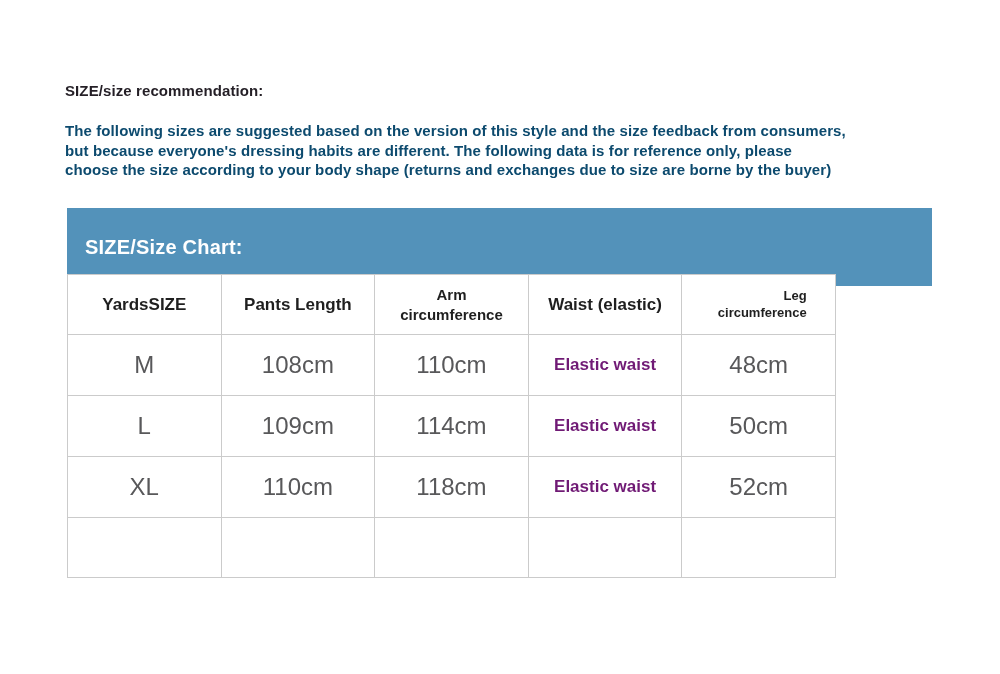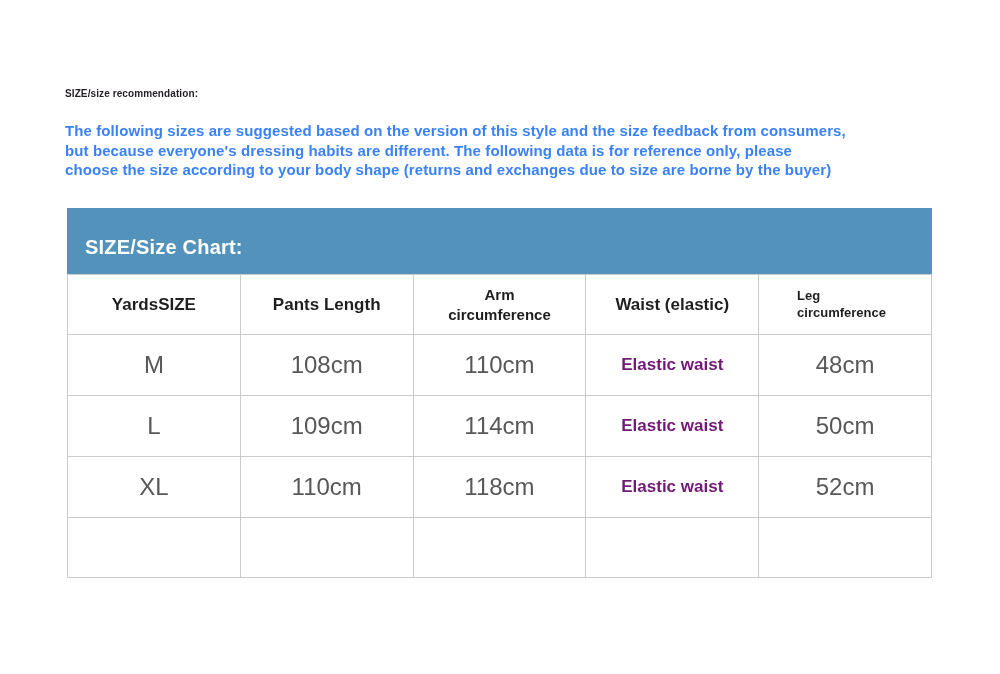--- a/index.html
+++ b/index.html
@@ -4,56 +4,56 @@
 <style>
   * { margin: 0; padding: 0; box-sizing: border-box; }
   html, body {
     width: 1000px; height: 674px;
     background: #ffffff;
     font-family: "Liberation Sans", sans-serif;
     position: relative;
     overflow: hidden;
   }
   .heading {
-    position: absolute; left: 65px; top: 88px;
-    font-size: 10px; font-weight: 700; color: #241f26;
+    position: absolute; left: 65px; top: 82px;
+    font-size: 15px; font-weight: 700; color: #241f26;
     letter-spacing: 0.1px;
   }
   .para {
     position: absolute; left: 65px; top: 121px;
-    font-size: 15px; font-weight: 700; color: #3b82f6;
+    font-size: 15px; font-weight: 700; color: #0c4a6e;
     line-height: 19.5px; letter-spacing: 0.1px;
   }
   .bar {
     position: absolute; left: 67px; top: 208px;
     width: 865px; height: 78px;
     background: #5392ba;
     display: flex; align-items: center;
   }
   .bar-title {
     color: #ffffff; font-size: 20px; font-weight: 700;
     padding-left: 18px; letter-spacing: 0.2px;
   }
   table.size-table {
     position: absolute; left: 67px; top: 274px;
-    width: 865px;
+    width: 769px;
     border-collapse: collapse; table-layout: fixed;
     background: #ffffff;
   }
   .size-table col { width: 20%; }
   .size-table th, .size-table td {
     border: 1px solid #cbcbcb;
     vertical-align: middle; text-align: center;
   }
   .size-table th {
     height: 60px; font-weight: 700; color: #1f1f1f; font-size: 17px;
   }
   .wrap-block { display: inline-block; text-align: left; }
   th.arm .wrap-block { width: 112px; font-size: 15px; line-height: 20px; text-align: center; }
-  th.leg .wrap-block { width: 96px;  font-size: 13px; line-height: 17px; }
+  th.leg .wrap-block { width: 96px;  font-size: 13px; line-height: 17px; text-align: right; }
   .size-table td { height: 61px; }
   td.size-cell, td.num-cell {
     font-size: 24px; color: #58585a; font-weight: 400;
   }
   td.elastic-cell {
     font-size: 17px; font-weight: 700; color: #701a75;
   }
   tr.empty-row td { height: 60px; }
 </style>
 </head>

